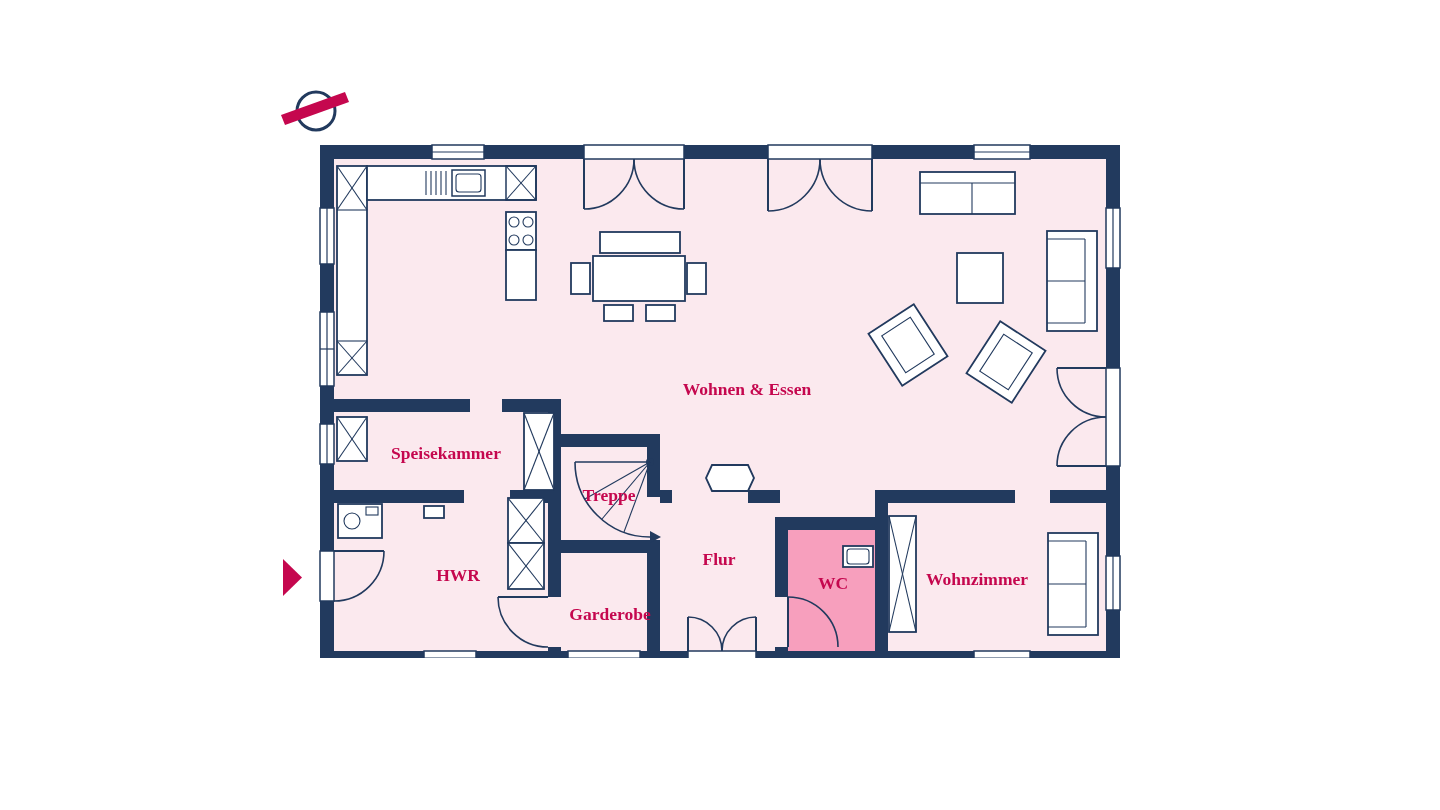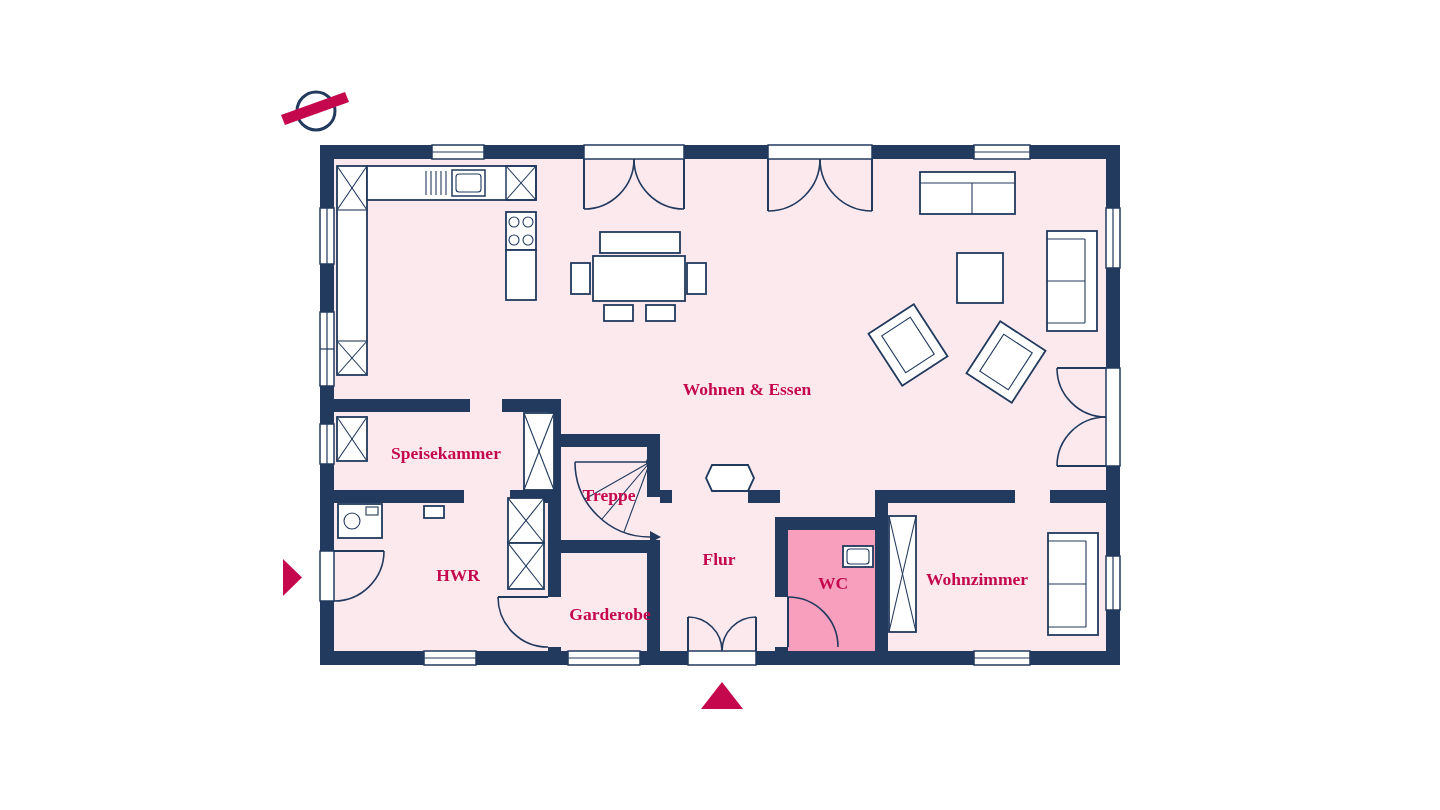--- a/index.html
+++ b/index.html
@@ -3,21 +3,21 @@
 <meta charset="utf-8">
 <style>
   :root{
     --wall:#223a5e;
     --room:#fbe9ee;
     --wc:#f79fbd;
     --accent:#c5074e;
     --bg:#ffffff;
   }
   html,body{margin:0;padding:0;background:var(--bg);}
-  .stage{position:relative;width:1440px;height:810px;background:var(--bg);overflow:hidden;
+  .stage{position:relative;width:1440px;height:658px;background:var(--bg);overflow:hidden;
          font-family:"Liberation Serif", serif;}
   svg{display:block;}
   .floorfill{fill:var(--room);}
   .wcfill{fill:var(--wc);}
   .wall{fill:var(--wall);stroke:none;}
   .win{fill:#ffffff;stroke:var(--wall);stroke-width:1.5;}
   .winline{stroke:var(--wall);stroke-width:1.2;fill:none;}
   .furn{fill:#ffffff;stroke:var(--wall);stroke-width:1.8;}
   .furnline{stroke:var(--wall);stroke-width:1.5;fill:none;}
   .thinline{stroke:var(--wall);stroke-width:1.1;fill:none;}

